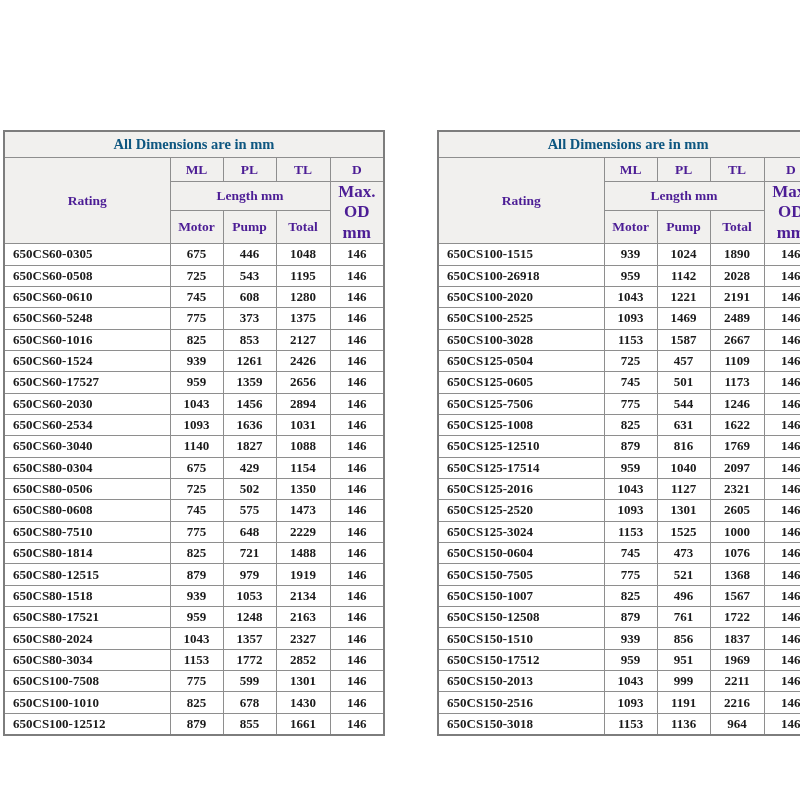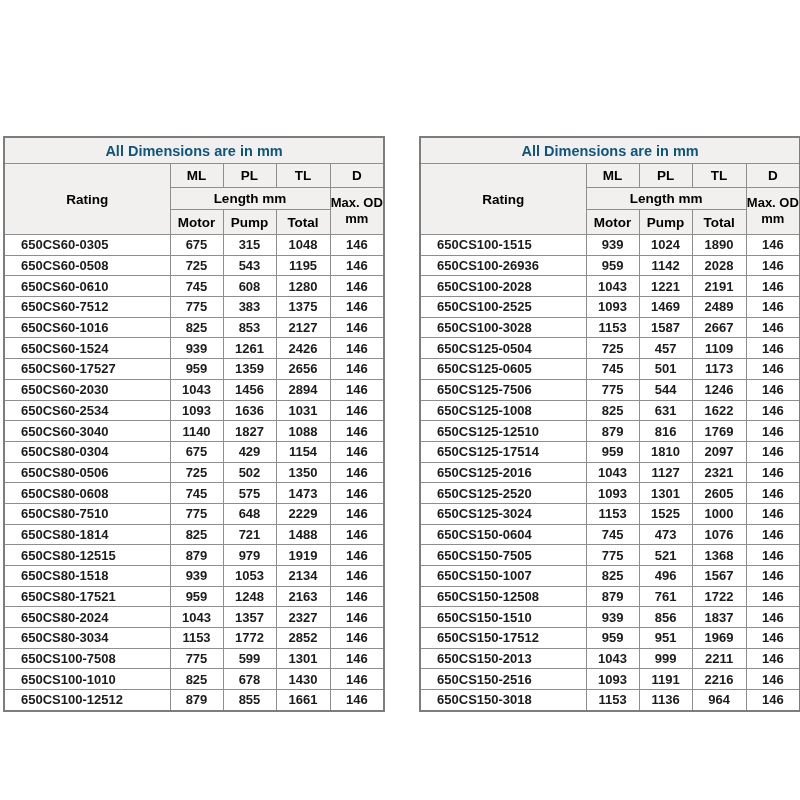--- a/index.html
+++ b/index.html
@@ -5,24 +5,25 @@
   html, body { margin: 0; padding: 0; }
   body {
     width: 800px; height: 800px;
     background: #ffffff;
     font-family: "Liberation Sans", sans-serif;
     position: relative;
     overflow: hidden;
   }
   .tables-wrap {
     position: absolute;
-    top: 136px; left: 3px;
+    top: 130px; left: 3px;
     width: 794px;
     display: flex;
-    gap: 34px;
+    gap: 52px;
+    font-family: Liberation Serif, serif;
   }
   table.dim-table {
     border-collapse: collapse;
     table-layout: fixed;
     width: 380px;
     background: #ffffff;
     border: 2px solid #7d7d7d;
   }
   table.dim-table th, table.dim-table td {
     border: 1px solid #8e8e8e;
@@ -32,43 +33,43 @@
   th.title-cell {
     height: 25px;
     background: #f1f0ee;
     color: #0d5680;
     font-size: 14.5px;
     font-weight: 700;
     text-align: center;
   }
   thead th {
     background: #f1f0ee;
-    color: #000000;
+    color: #4c1d95;
     font-weight: 700;
     font-size: 13.5px;
     text-align: center;
   }
   tr.hdr-row-1 th { height: 23px; }
   tr.hdr-row-2 th { height: 21px; }
   tr.hdr-row-3 th { height: 24px; }
   th.max-od-cell {
     white-space: pre-line;
     line-height: 1.2;
-    font-size: 13px;
+    font-size: 17px;
   }
   tbody td {
     height: 19.7px;
     color: #1b1b1b;
     font-size: 13px;
     font-weight: 700;
     background: #ffffff;
   }
   tbody td.rating-cell {
     text-align: left;
-    padding-left: 16px;
+    padding-left: 8px;
   }
   tbody td.num-cell {
     text-align: center;
   }
 </style>
 </head>
 <body>
 
 <div class="tables-wrap">
 
@@ -99,42 +100,42 @@
       <tr class="hdr-row-3">
         <th>Motor</th>
         <th>Pump</th>
         <th>Total</th>
       </tr>
     </thead>
     <tbody>
         <tr>
           <td class="rating-cell">650CS60-0305</td>
           <td class="num-cell">675</td>
-          <td class="num-cell">315</td>
+          <td class="num-cell">446</td>
           <td class="num-cell">1048</td>
           <td class="num-cell">146</td>
         </tr>
         <tr>
           <td class="rating-cell">650CS60-0508</td>
           <td class="num-cell">725</td>
           <td class="num-cell">543</td>
           <td class="num-cell">1195</td>
           <td class="num-cell">146</td>
         </tr>
         <tr>
           <td class="rating-cell">650CS60-0610</td>
           <td class="num-cell">745</td>
           <td class="num-cell">608</td>
           <td class="num-cell">1280</td>
           <td class="num-cell">146</td>
         </tr>
         <tr>
-          <td class="rating-cell">650CS60-7512</td>
+          <td class="rating-cell">650CS60-5248</td>
           <td class="num-cell">775</td>
-          <td class="num-cell">383</td>
+          <td class="num-cell">373</td>
           <td class="num-cell">1375</td>
           <td class="num-cell">146</td>
         </tr>
         <tr>
           <td class="rating-cell">650CS60-1016</td>
           <td class="num-cell">825</td>
           <td class="num-cell">853</td>
           <td class="num-cell">2127</td>
           <td class="num-cell">146</td>
         </tr>
@@ -299,28 +300,28 @@
     </thead>
     <tbody>
         <tr>
           <td class="rating-cell">650CS100-1515</td>
           <td class="num-cell">939</td>
           <td class="num-cell">1024</td>
           <td class="num-cell">1890</td>
           <td class="num-cell">146</td>
         </tr>
         <tr>
-          <td class="rating-cell">650CS100-26936</td>
+          <td class="rating-cell">650CS100-26918</td>
           <td class="num-cell">959</td>
           <td class="num-cell">1142</td>
           <td class="num-cell">2028</td>
           <td class="num-cell">146</td>
         </tr>
         <tr>
-          <td class="rating-cell">650CS100-2028</td>
+          <td class="rating-cell">650CS100-2020</td>
           <td class="num-cell">1043</td>
           <td class="num-cell">1221</td>
           <td class="num-cell">2191</td>
           <td class="num-cell">146</td>
         </tr>
         <tr>
           <td class="rating-cell">650CS100-2525</td>
           <td class="num-cell">1093</td>
           <td class="num-cell">1469</td>
           <td class="num-cell">2489</td>
@@ -364,21 +365,21 @@
         <tr>
           <td class="rating-cell">650CS125-12510</td>
           <td class="num-cell">879</td>
           <td class="num-cell">816</td>
           <td class="num-cell">1769</td>
           <td class="num-cell">146</td>
         </tr>
         <tr>
           <td class="rating-cell">650CS125-17514</td>
           <td class="num-cell">959</td>
-          <td class="num-cell">1810</td>
+          <td class="num-cell">1040</td>
           <td class="num-cell">2097</td>
           <td class="num-cell">146</td>
         </tr>
         <tr>
           <td class="rating-cell">650CS125-2016</td>
           <td class="num-cell">1043</td>
           <td class="num-cell">1127</td>
           <td class="num-cell">2321</td>
           <td class="num-cell">146</td>
         </tr>

